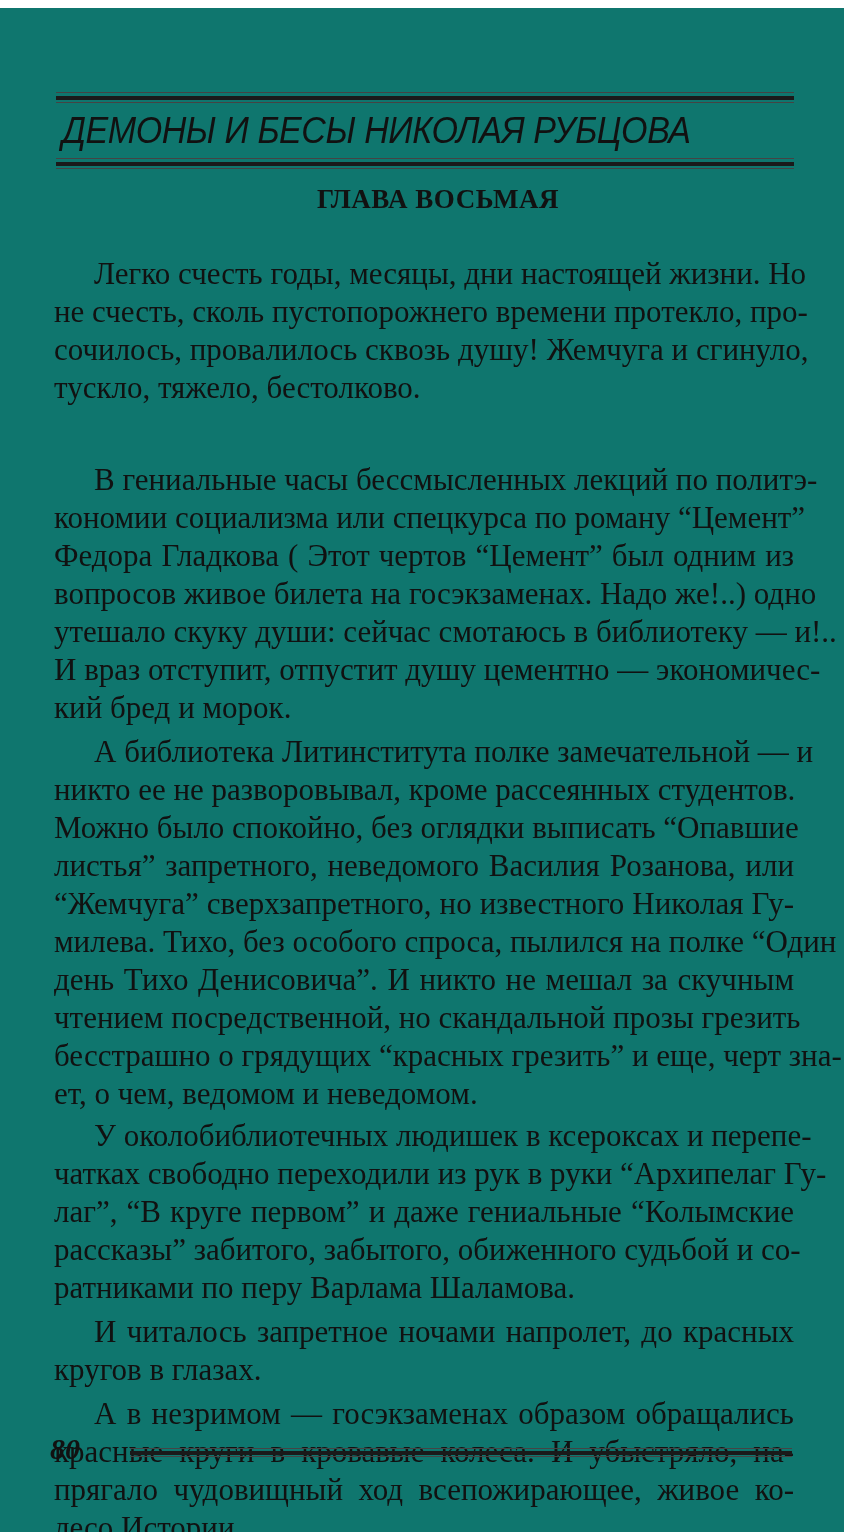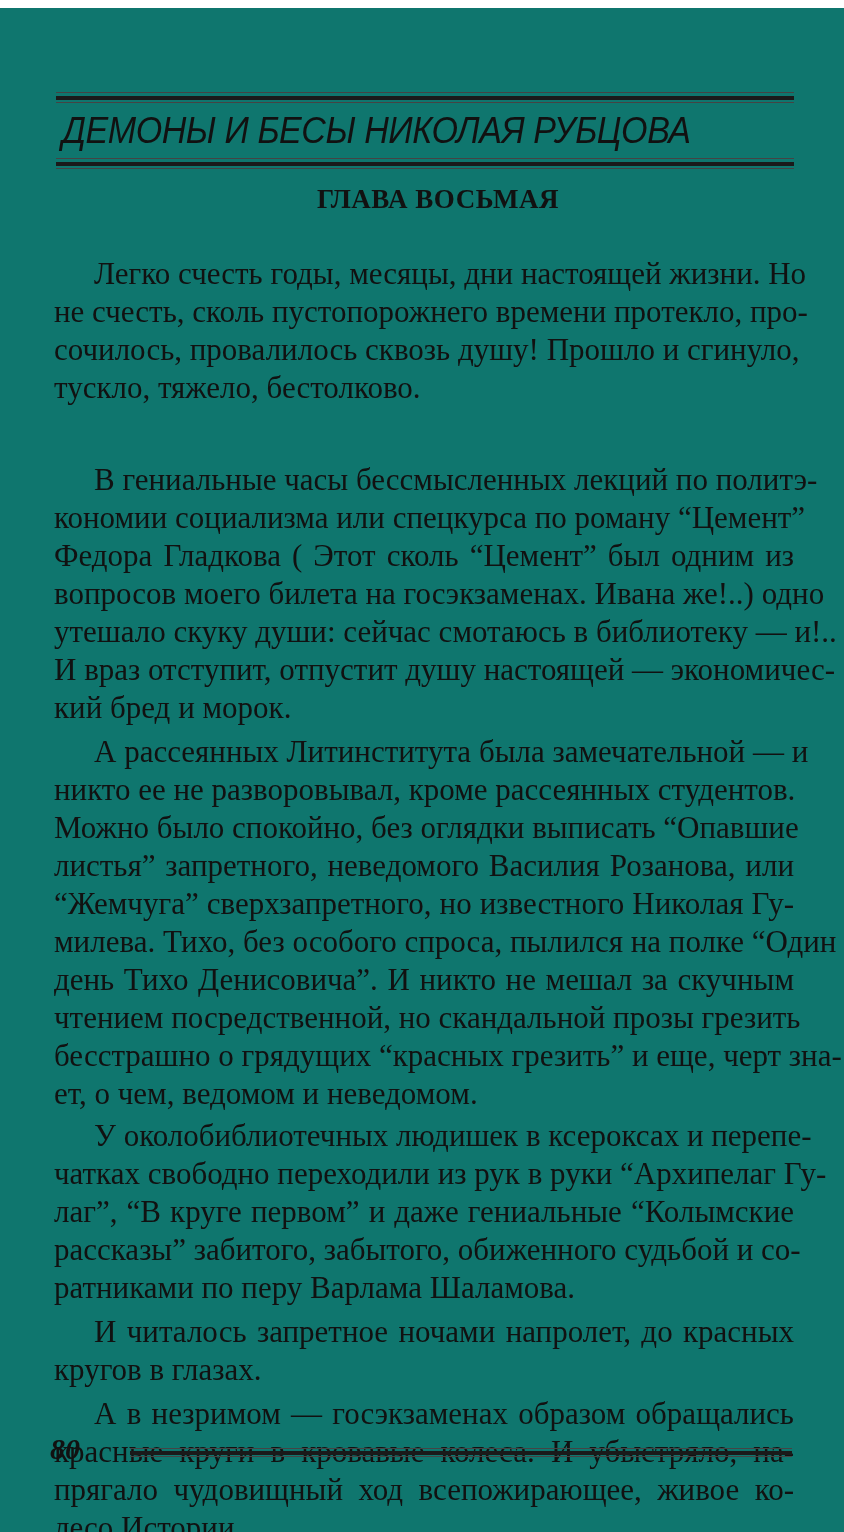--- a/index.html
+++ b/index.html
@@ -68,32 +68,32 @@
     <div class="thick"></div>
     <div class="thin b"></div>
   </div>
 
   <div class="chapter-title">ГЛАВА ВОСЬМАЯ</div>
 
   <div class="body-text">
 
     <div class="line indent" style="top:0px">Легко счесть годы, месяцы, дни настоящей жизни. Но</div>
     <div class="line" style="top:38px">не счесть, сколь пустопорожнего времени протекло, про-</div>
-    <div class="line" style="top:76px">сочилось, провалилось сквозь душу!  Прошло и сгинуло,</div>
+    <div class="line" style="top:76px">сочилось, провалилось сквозь душу!  Жемчуга и сгинуло,</div>
     <div class="line last" style="top:114px">тускло, тяжело, бестолково.</div>
 
     <div class="line indent" style="top:206px">В гениальные часы бессмысленных лекций по политэ-</div>
     <div class="line" style="top:244px">кономии социализма или спецкурса по роману “Цемент”</div>
-    <div class="line" style="top:282px">Федора Гладкова ( Этот сколь “Цемент” был одним из</div>
-    <div class="line" style="top:320px">вопросов моего билета на госэкзаменах. Ивана же!..) одно</div>
+    <div class="line" style="top:282px">Федора Гладкова ( Этот чертов “Цемент” был одним из</div>
+    <div class="line" style="top:320px">вопросов живое билета на госэкзаменах. Надо же!..) одно</div>
     <div class="line" style="top:358px">утешало скуку души: сейчас смотаюсь в библиотеку — и!..</div>
-    <div class="line" style="top:396px">И враз отступит, отпустит душу настоящей — экономичес-</div>
+    <div class="line" style="top:396px">И враз отступит, отпустит душу цементно — экономичес-</div>
     <div class="line last" style="top:434px">кий бред и морок.</div>
 
-    <div class="line indent" style="top:478px">А рассеянных Литинститута была замечательной — и</div>
+    <div class="line indent" style="top:478px">А библиотека Литинститута полке замечательной — и</div>
     <div class="line" style="top:516px">никто ее не разворовывал, кроме рассеянных студентов.</div>
     <div class="line" style="top:554px">Можно было спокойно, без оглядки выписать “Опавшие</div>
     <div class="line" style="top:592px">листья” запретного, неведомого Василия Розанова, или</div>
     <div class="line" style="top:630px">“Жемчуга” сверхзапретного, но известного Николая Гу-</div>
     <div class="line" style="top:668px">милева. Тихо, без особого спроса, пылился на полке “Один</div>
     <div class="line" style="top:706px">день Тихо Денисовича”. И никто не мешал за скучным</div>
     <div class="line" style="top:744px">чтением посредственной, но скандальной прозы грезить</div>
     <div class="line" style="top:782px">бесстрашно о грядущих “красных грезить” и еще, черт зна-</div>
     <div class="line last" style="top:820px">ет, о чем, ведомом и неведомом.</div>
 

